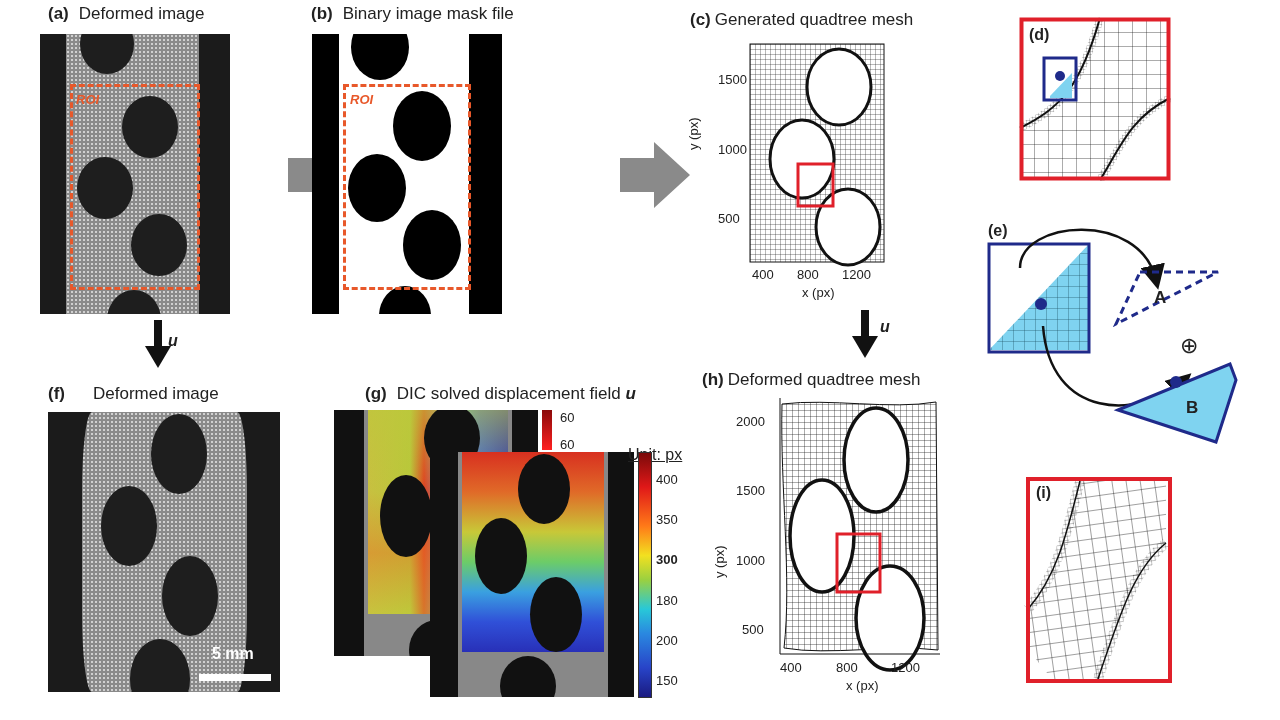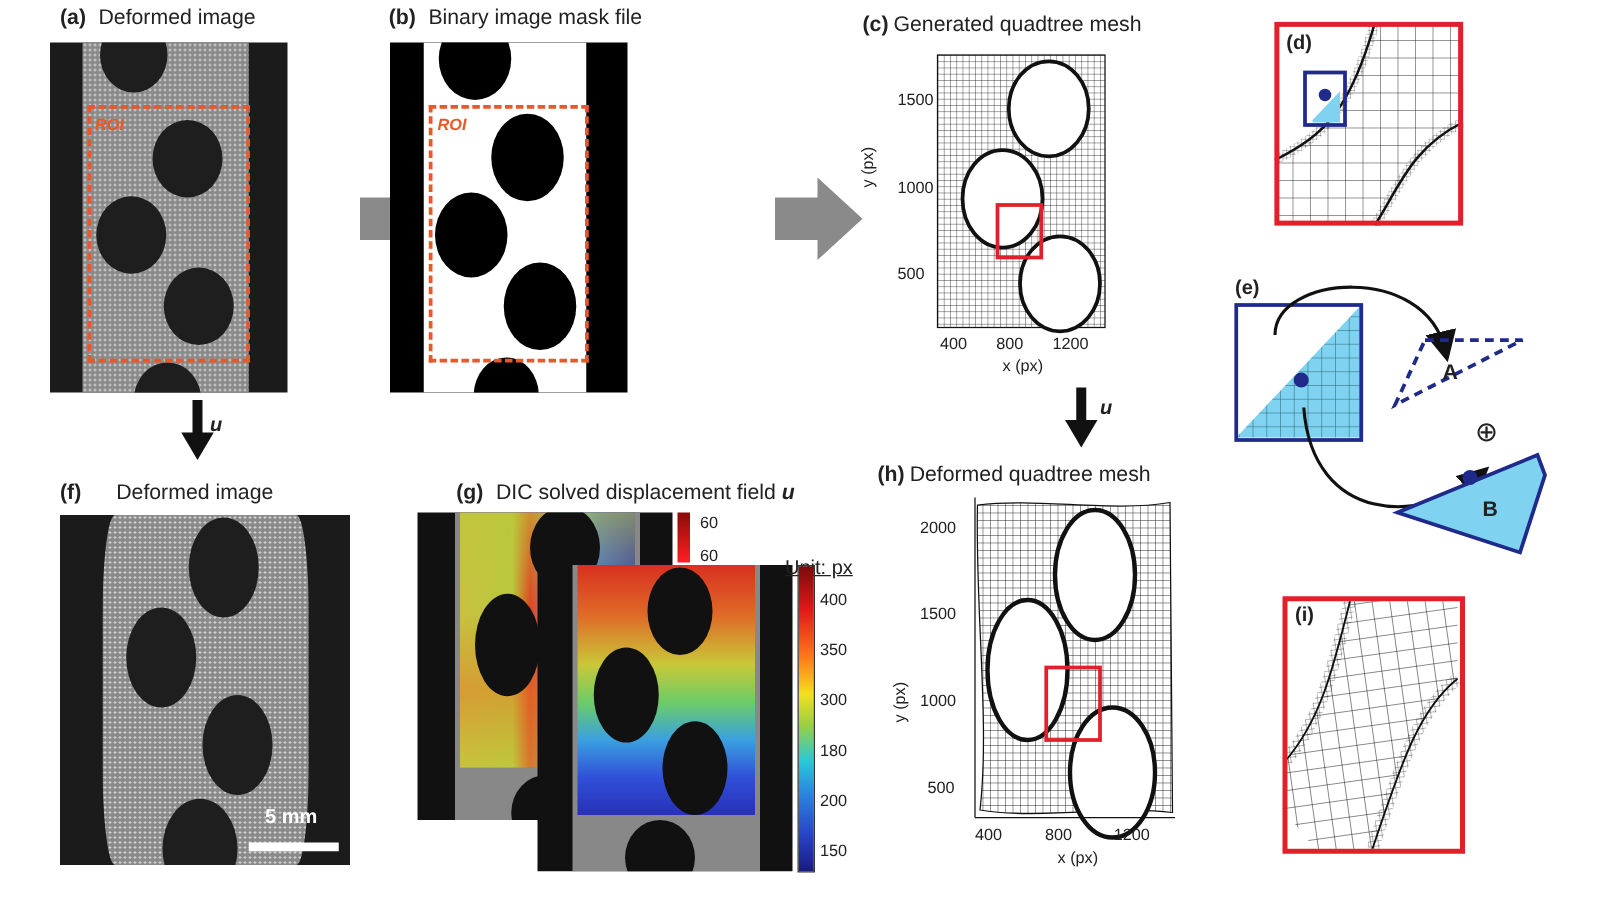--- a/index.html
+++ b/index.html
@@ -168,21 +168,21 @@
   <div style="position:absolute;left:32px;top:0;width:142px;height:200px;background:linear-gradient(180deg,#d83020 0%,#e06a28 20%,#c8c838 40%,#6ccc68 55%,#3aa0e0 70%,#3050d8 85%,#2830b8 100%);"></div>
   <div style="position:absolute;left:88px;top:2px;width:52px;height:70px;border-radius:50%;background:#111;"></div>
   <div style="position:absolute;left:45px;top:66px;width:52px;height:76px;border-radius:50%;background:#111;"></div>
   <div style="position:absolute;left:100px;top:125px;width:52px;height:75px;border-radius:50%;background:#111;"></div>
   <div style="position:absolute;left:70px;top:204px;width:56px;height:60px;border-radius:50%;background:#111;"></div>
 </div>
 <div style="position:absolute;left:628px;top:446px;font-size:16px;text-decoration:underline;">Unit: px</div>
 <div style="position:absolute;left:638px;top:452px;width:12px;height:244px;background:linear-gradient(180deg,#7a0a0a 0%,#e01818 14%,#ff7a18 30%,#f2e020 42%,#9ad040 52%,#28c8d8 64%,#2a88e0 74%,#2844c8 88%,#1a1a80 100%);border:1px solid #333;"></div>
 <div class="tick" style="left:656px;top:472px;">400</div>
 <div class="tick" style="left:656px;top:512px;">350</div>
-<div class="tick" style="left:656px;top:552px;">300</div>
+<div class="tick" style="left:656px;top:552px;font-weight:bold;">300</div>
 <div class="tick" style="left:656px;top:593px;">180</div>
 <div class="tick" style="left:656px;top:633px;text-align:right;">200</div>
 <div class="tick" style="left:656px;top:673px;">150</div>
 
 <div class="panel-title" style="left:702px;top:370px;">
   <b style="margin-right:4px;">(h)</b><span>Deformed quadtree mesh</span>
 </div>
 <svg width="160" height="256" style="left:780px;top:398px;">
   <defs>
     <pattern id="gridH" width="6" height="6" patternUnits="userSpaceOnUse">

